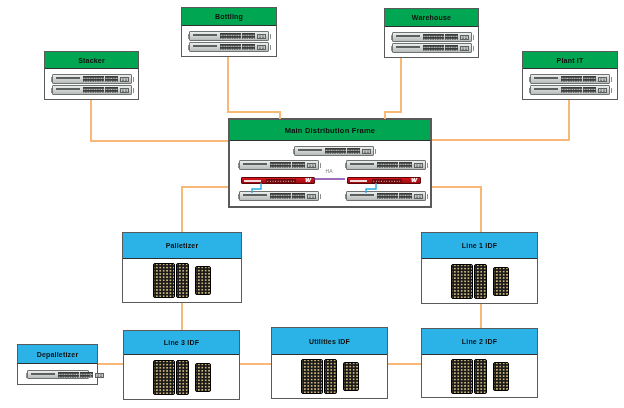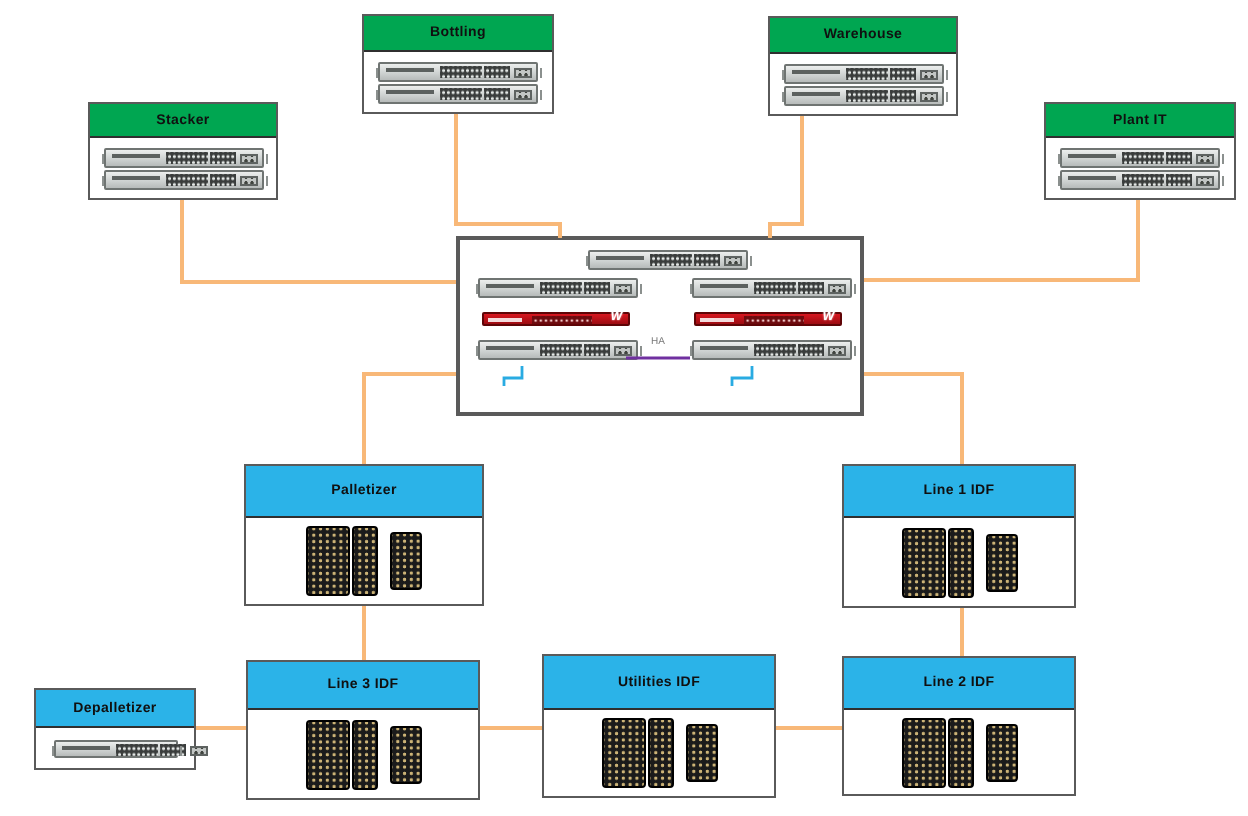--- a/index.html
+++ b/index.html
@@ -192,20 +192,23 @@
         </div>
       <div class="rsw">
           <i class="p1"></i>
           <i class="p2"></i>
           <i class="p3"></i>
         </div>
     </div>
   </div>
 
   <div class="node big" id="n-mdf" style="left:228px;top:118px;width:204px;height:90px;">
+    <div class="hdr" style="height: 21px; background: rgb(0, 166, 81);">
+      <span class="lbl">Main Distribution Frame</span>
+    </div>
     <div class="nbody mdf-body" style="height:65px;">
       <div class="rsw pos-swtop">
           <i class="p1"></i>
           <i class="p2"></i>
           <i class="p3"></i>
         </div>
       <div class="rsw pos-swl2">
           <i class="p1"></i>
           <i class="p2"></i>
           <i class="p3"></i>

